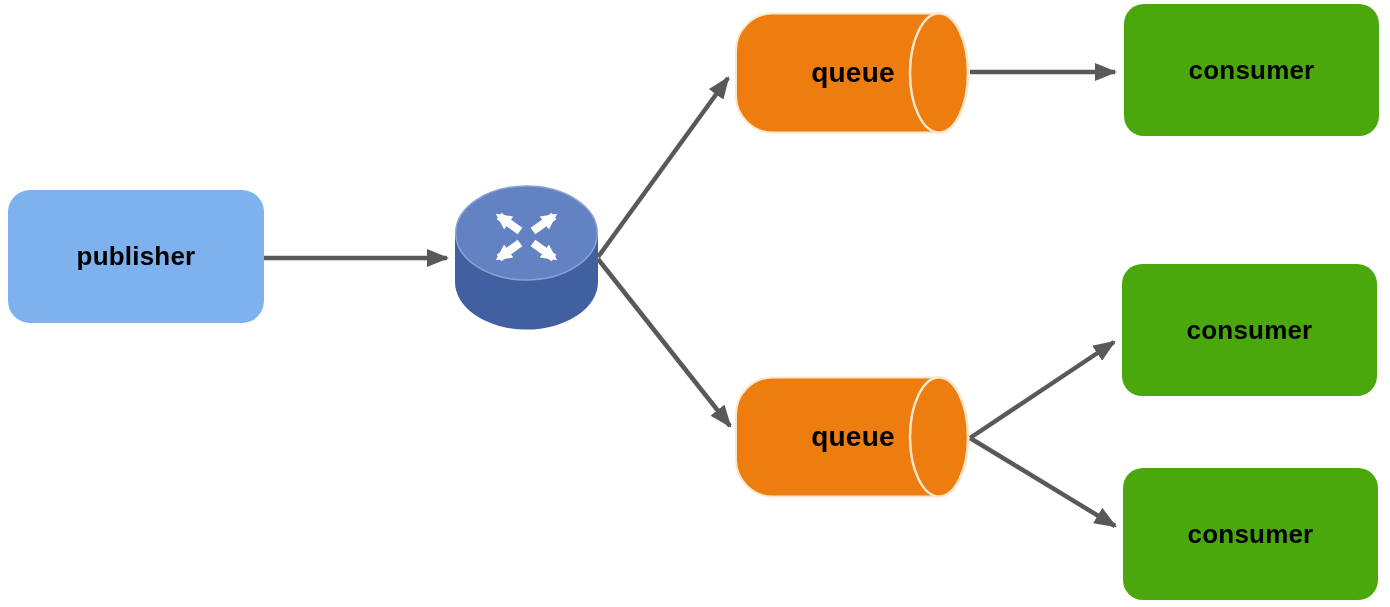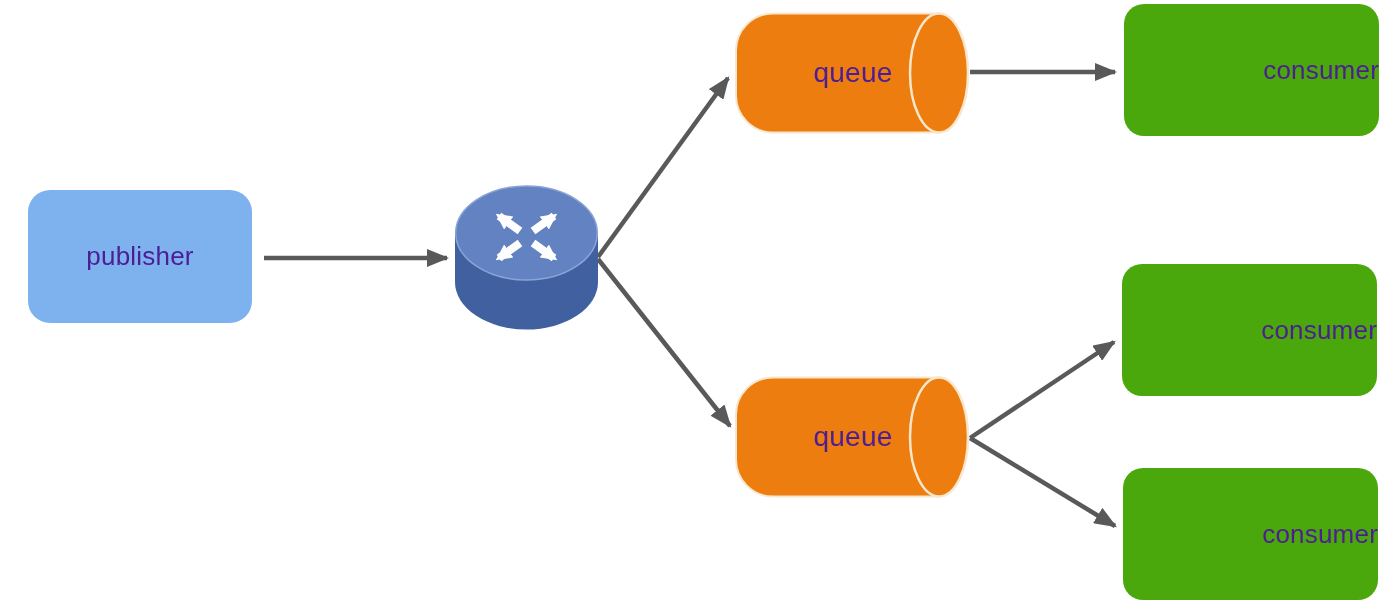--- a/index.html
+++ b/index.html
@@ -11,43 +11,41 @@
     font-family: "Liberation Sans", sans-serif;
     overflow: hidden;
   }
   .edges-layer {
     position: absolute;
     left: 0; top: 0;
     width: 1390px; height: 607px;
   }
   .node { position: absolute; }
   .label {
-    color: #4c1d95;
-    font-weight: normal;
+    color: #000000;
+    font-weight: bold;
     letter-spacing: 0.2px;
     user-select: none;
   }
   .box {
     display: flex;
     align-items: center;
     justify-content: center;
   }
   .publisher-box {
     left: 8px; top: 190px;
-    width: 224px; height: 133px;
+    width: 256px; height: 133px;
     background: #7DB2EF;
     border-radius: 22px;
-    margin-left: 20px;
   }
   .publisher-box .label { font-size: 26px; }
   .consumer-box {
     width: 255px; height: 132px;
     background: #4BA80C;
     border-radius: 20px;
-    justify-content: flex-end;
   }
   .consumer-box .label { font-size: 26px; }
   .consumer-top    { left: 1124px; top: 4px; }
   .consumer-middle { left: 1122px; top: 264px; }
   .consumer-bottom { left: 1123px; top: 468px; }
   .queue-node { width: 236px; height: 122px; }
   .queue-top    { left: 735px; top: 12px; }
   .queue-bottom { left: 735px; top: 376px; }
   .queue-node svg { position: absolute; left: 0; top: 0; }
   .queue-node .label {

